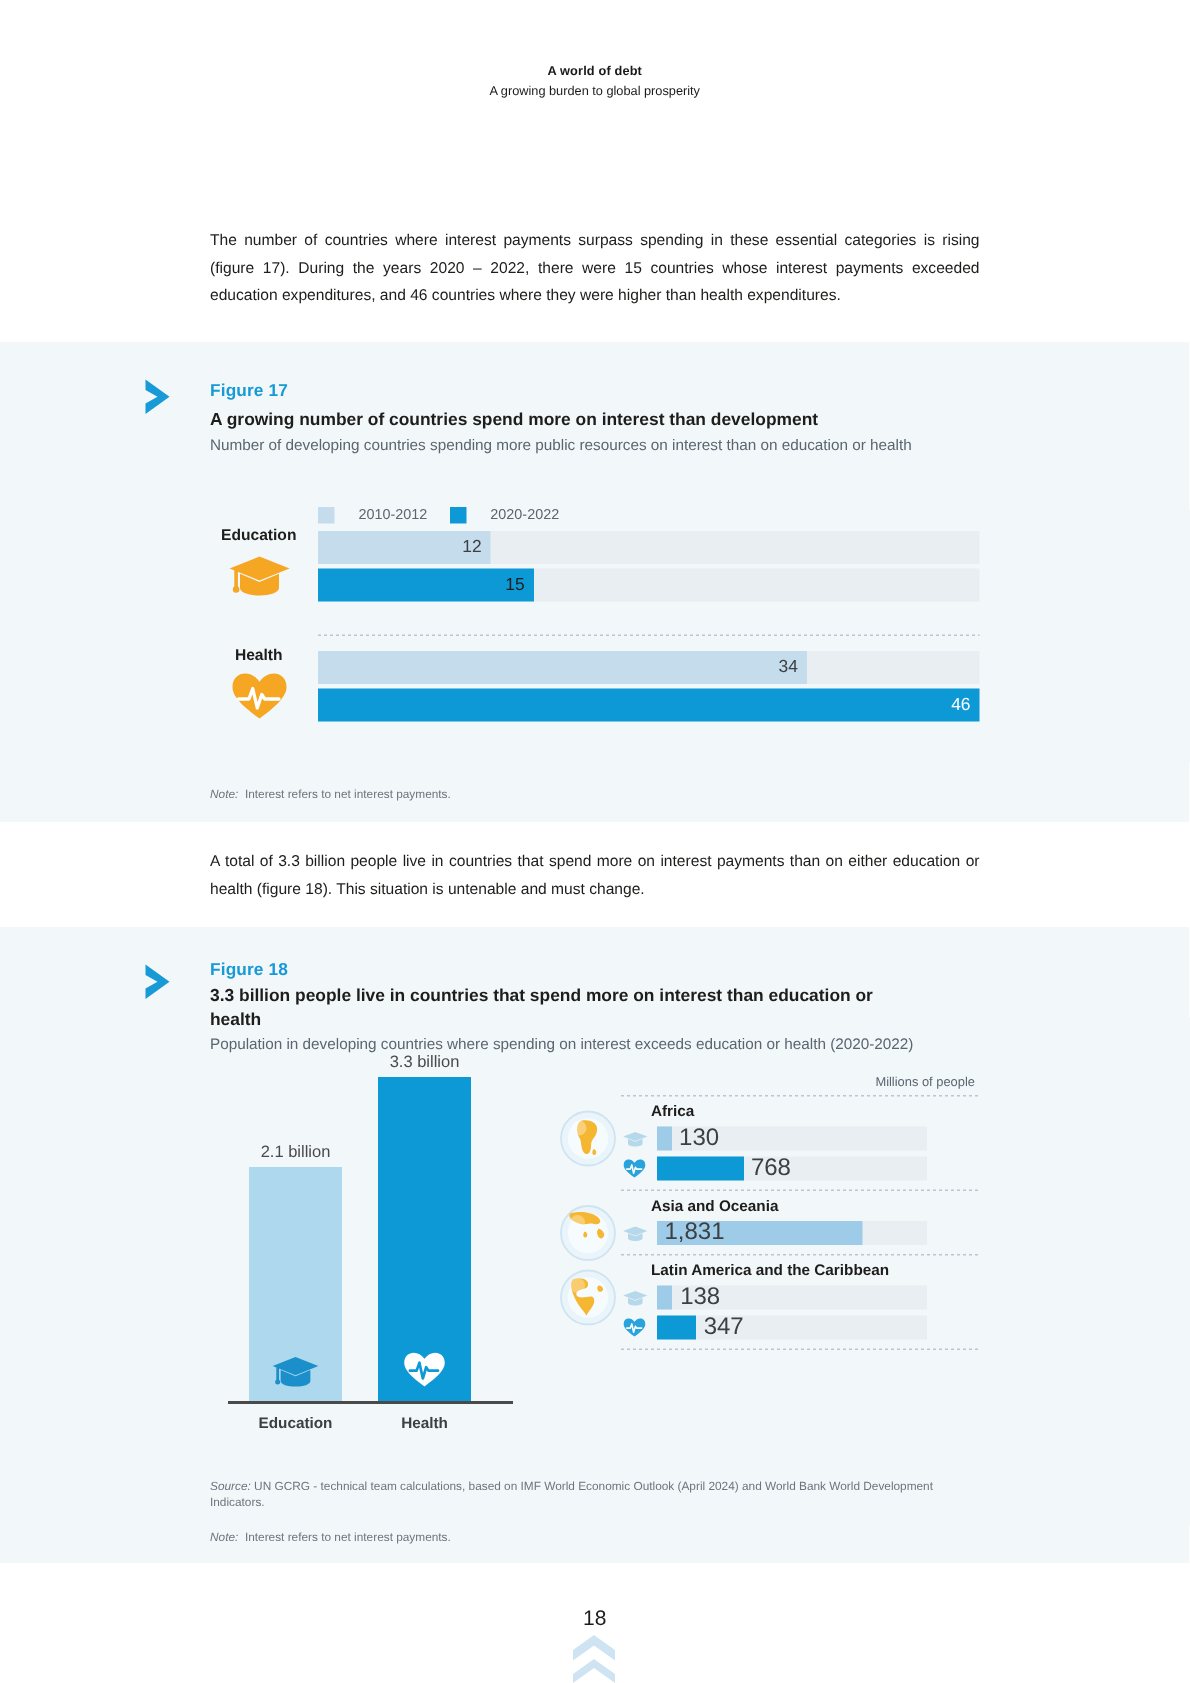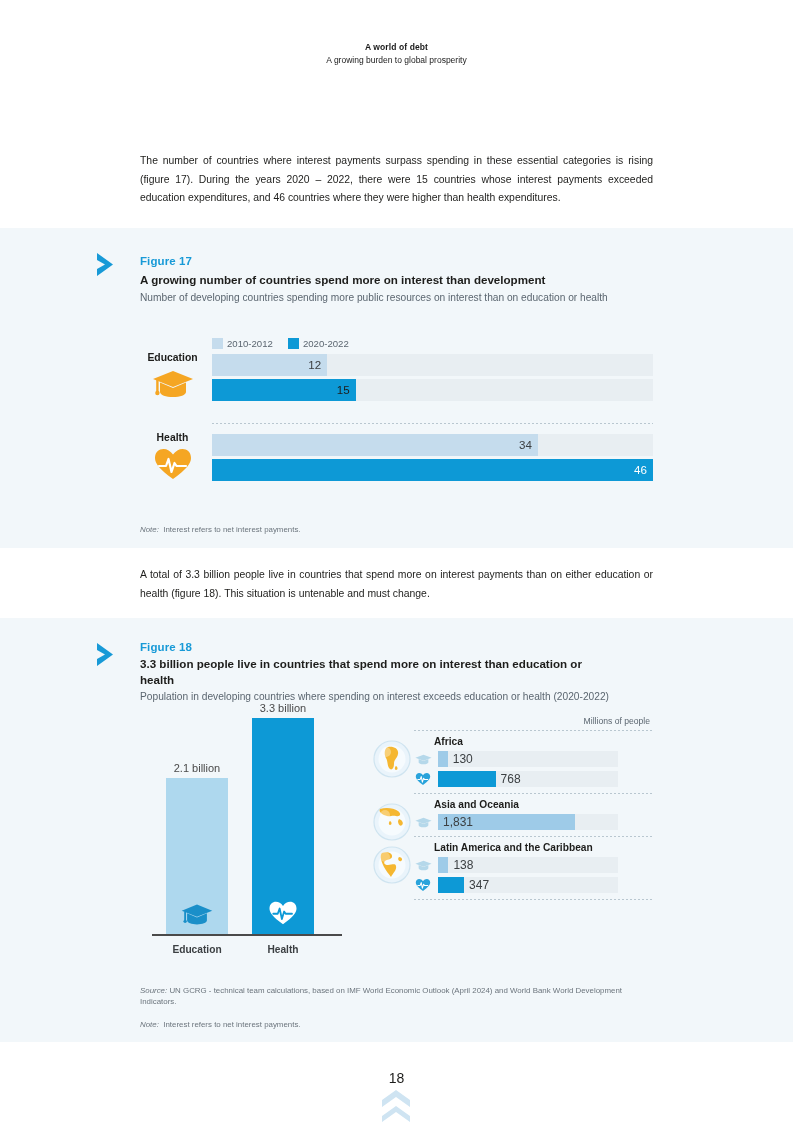--- a/index.html
+++ b/index.html
@@ -33,21 +33,21 @@
   .chevmark { position: absolute; left: 93px; width: 30px; height: 30px; }
   .chevmark svg { display: block; }
 
   .fig-num { position: absolute; font-size: 11.5px; font-weight: bold; color: #189ad7; letter-spacing: .1px; }
   .fig-title { position: absolute; font-size: 11.6px; font-weight: bold; color: #1d1d1b; line-height: 15.5px; }
   .fig-sub { position: absolute; font-size: 10.2px; color: #5b6670; line-height: 15.5px; }
 
   
   .legend { position: absolute; display: flex; align-items: center; gap: 7px; font-size: 9.6px; color: #5b6670; }
   .legend .sw { width: 11px; height: 11px; display: inline-block; }
-  .legend .item { display: flex; align-items: center; gap: 4px; }
+  .legend .item { display: flex; align-items: center; gap: 16px; }
 
   .f17grid { position: absolute; left: 140px; top: 352px; width: 513px; }
   .f17row { position: relative; height: 62px; }
   .f17cat { position: absolute; left: 0; width: 65px; text-align: center; }
   .f17cat .lbl { font-size: 10.4px; font-weight: bold; color: #1d1d1b; }
   .f17cat .ico { height: 36px; margin-top: 3px; display: flex; align-items: center; justify-content: center; }
   .f17bars { position: absolute; left: 72px; right: 0; top: 2px; }
   .f17track { position: relative; height: 22px; background: #e8eef2; }
   .f17track + .f17track { margin-top: 3px; }
   .f17fill { position: absolute; left: 0; top: 0; bottom: 0; }
@@ -80,21 +80,21 @@
   .reg-dotrule { height: 1px; margin-left: 52px;
                  background-image: linear-gradient(to right, #b9c7d0 0 2px, transparent 2px 4px);
                  background-size: 4px 1px; background-repeat: repeat-x; }
   .reg { position: relative; padding: 5px 0 6px 0; }
   .reg .globe { position: absolute; left: 10px; top: 8px; width: 40px; height: 40px; }
   .reg .rname { margin-left: 72px; font-size: 10.2px; font-weight: bold; color: #1d1d1b; }
   .reg .rrow { margin-left: 52px; display: flex; align-items: center; gap: 6px; margin-top: 4px; }
   .reg .rico { width: 18px; height: 16px; display: flex; align-items: center; justify-content: center; flex: 0 0 18px; }
   .reg .rtrack { position: relative; width: 180px; height: 16px; background: #e8eef2; }
   .reg .rfill { position: absolute; left: 0; top: 0; bottom: 0; }
-  .reg .rval { position: absolute; top: 0; height: 16px; line-height: 16px; font-size: 12px; color: #3c4043; white-space: nowrap; }
+  .reg .rval { position: absolute; top: 0; height: 16px; line-height: 16px; font-size: 16px; color: #3c4043; white-space: nowrap; }
 
   
   .pagenum { position: absolute; left: 0; top: 1070px; width: 793px; text-align: center;
              font-size: 14px; font-weight: normal; color: #1d1d1b; }
   .footmark { position: absolute; left: 381px; top: 1088px; width: 30px; height: 34px; }
 </style>
 </head>
 <body>
 
 <div class="page">

